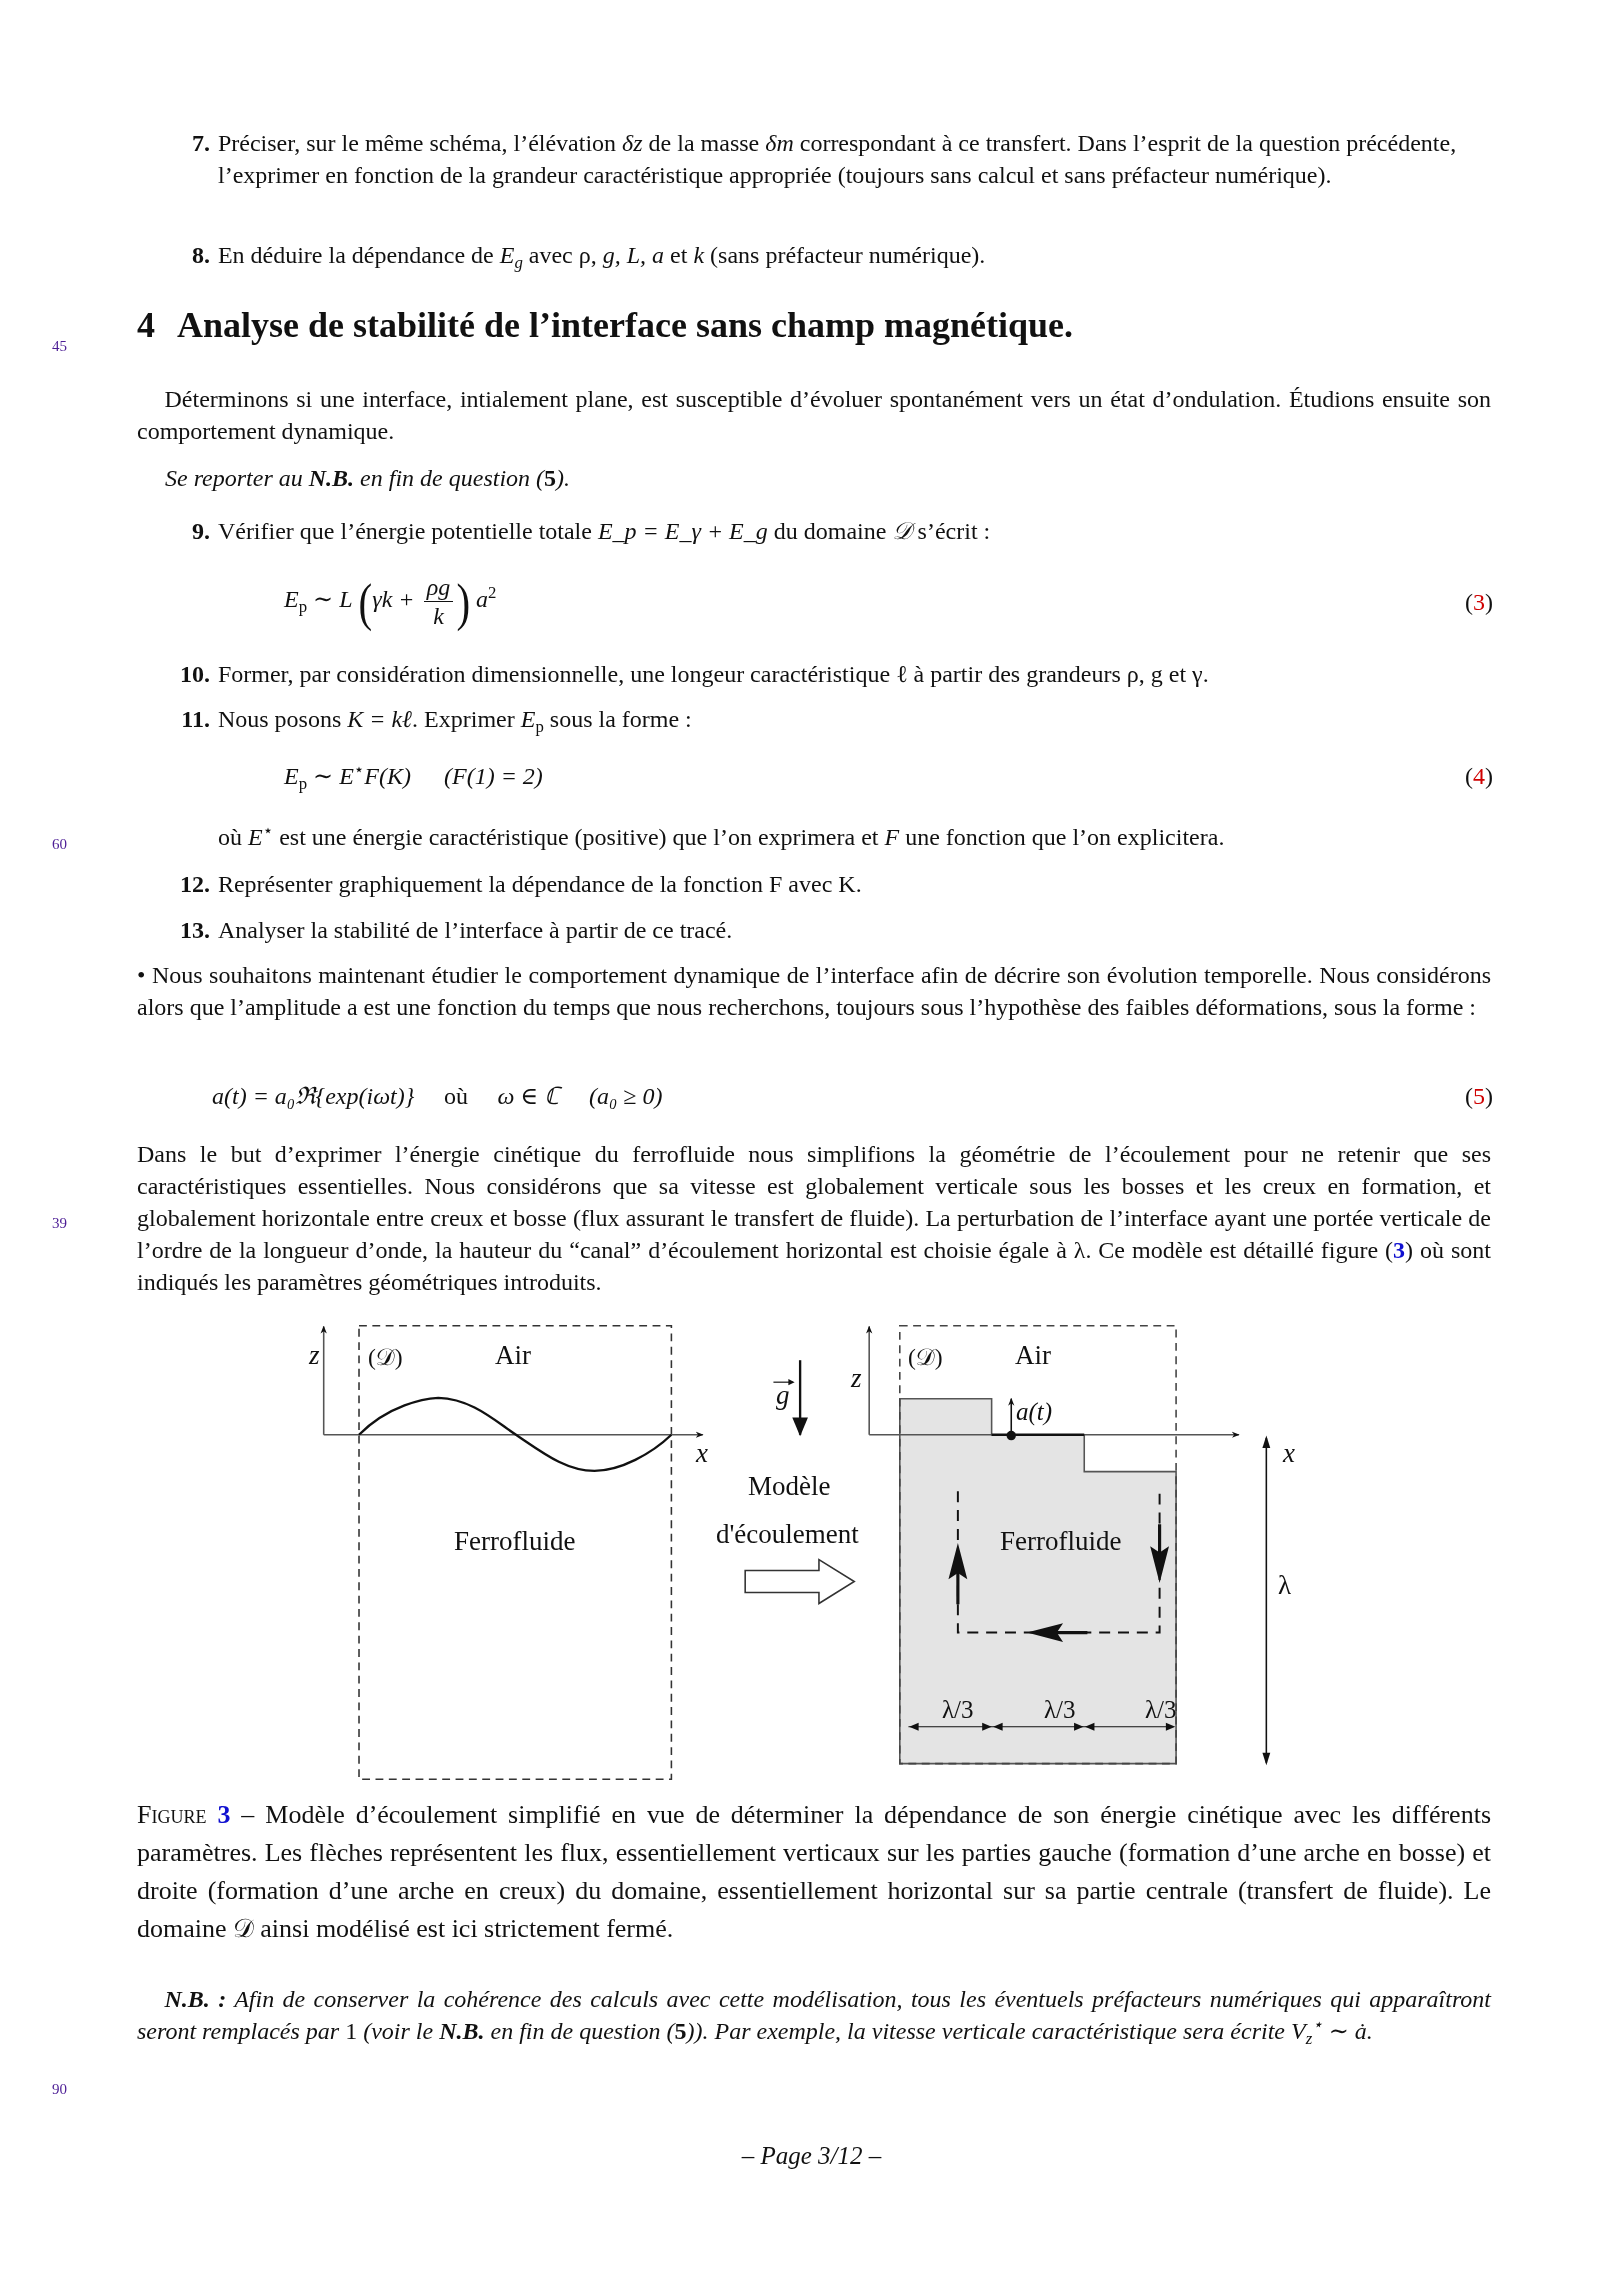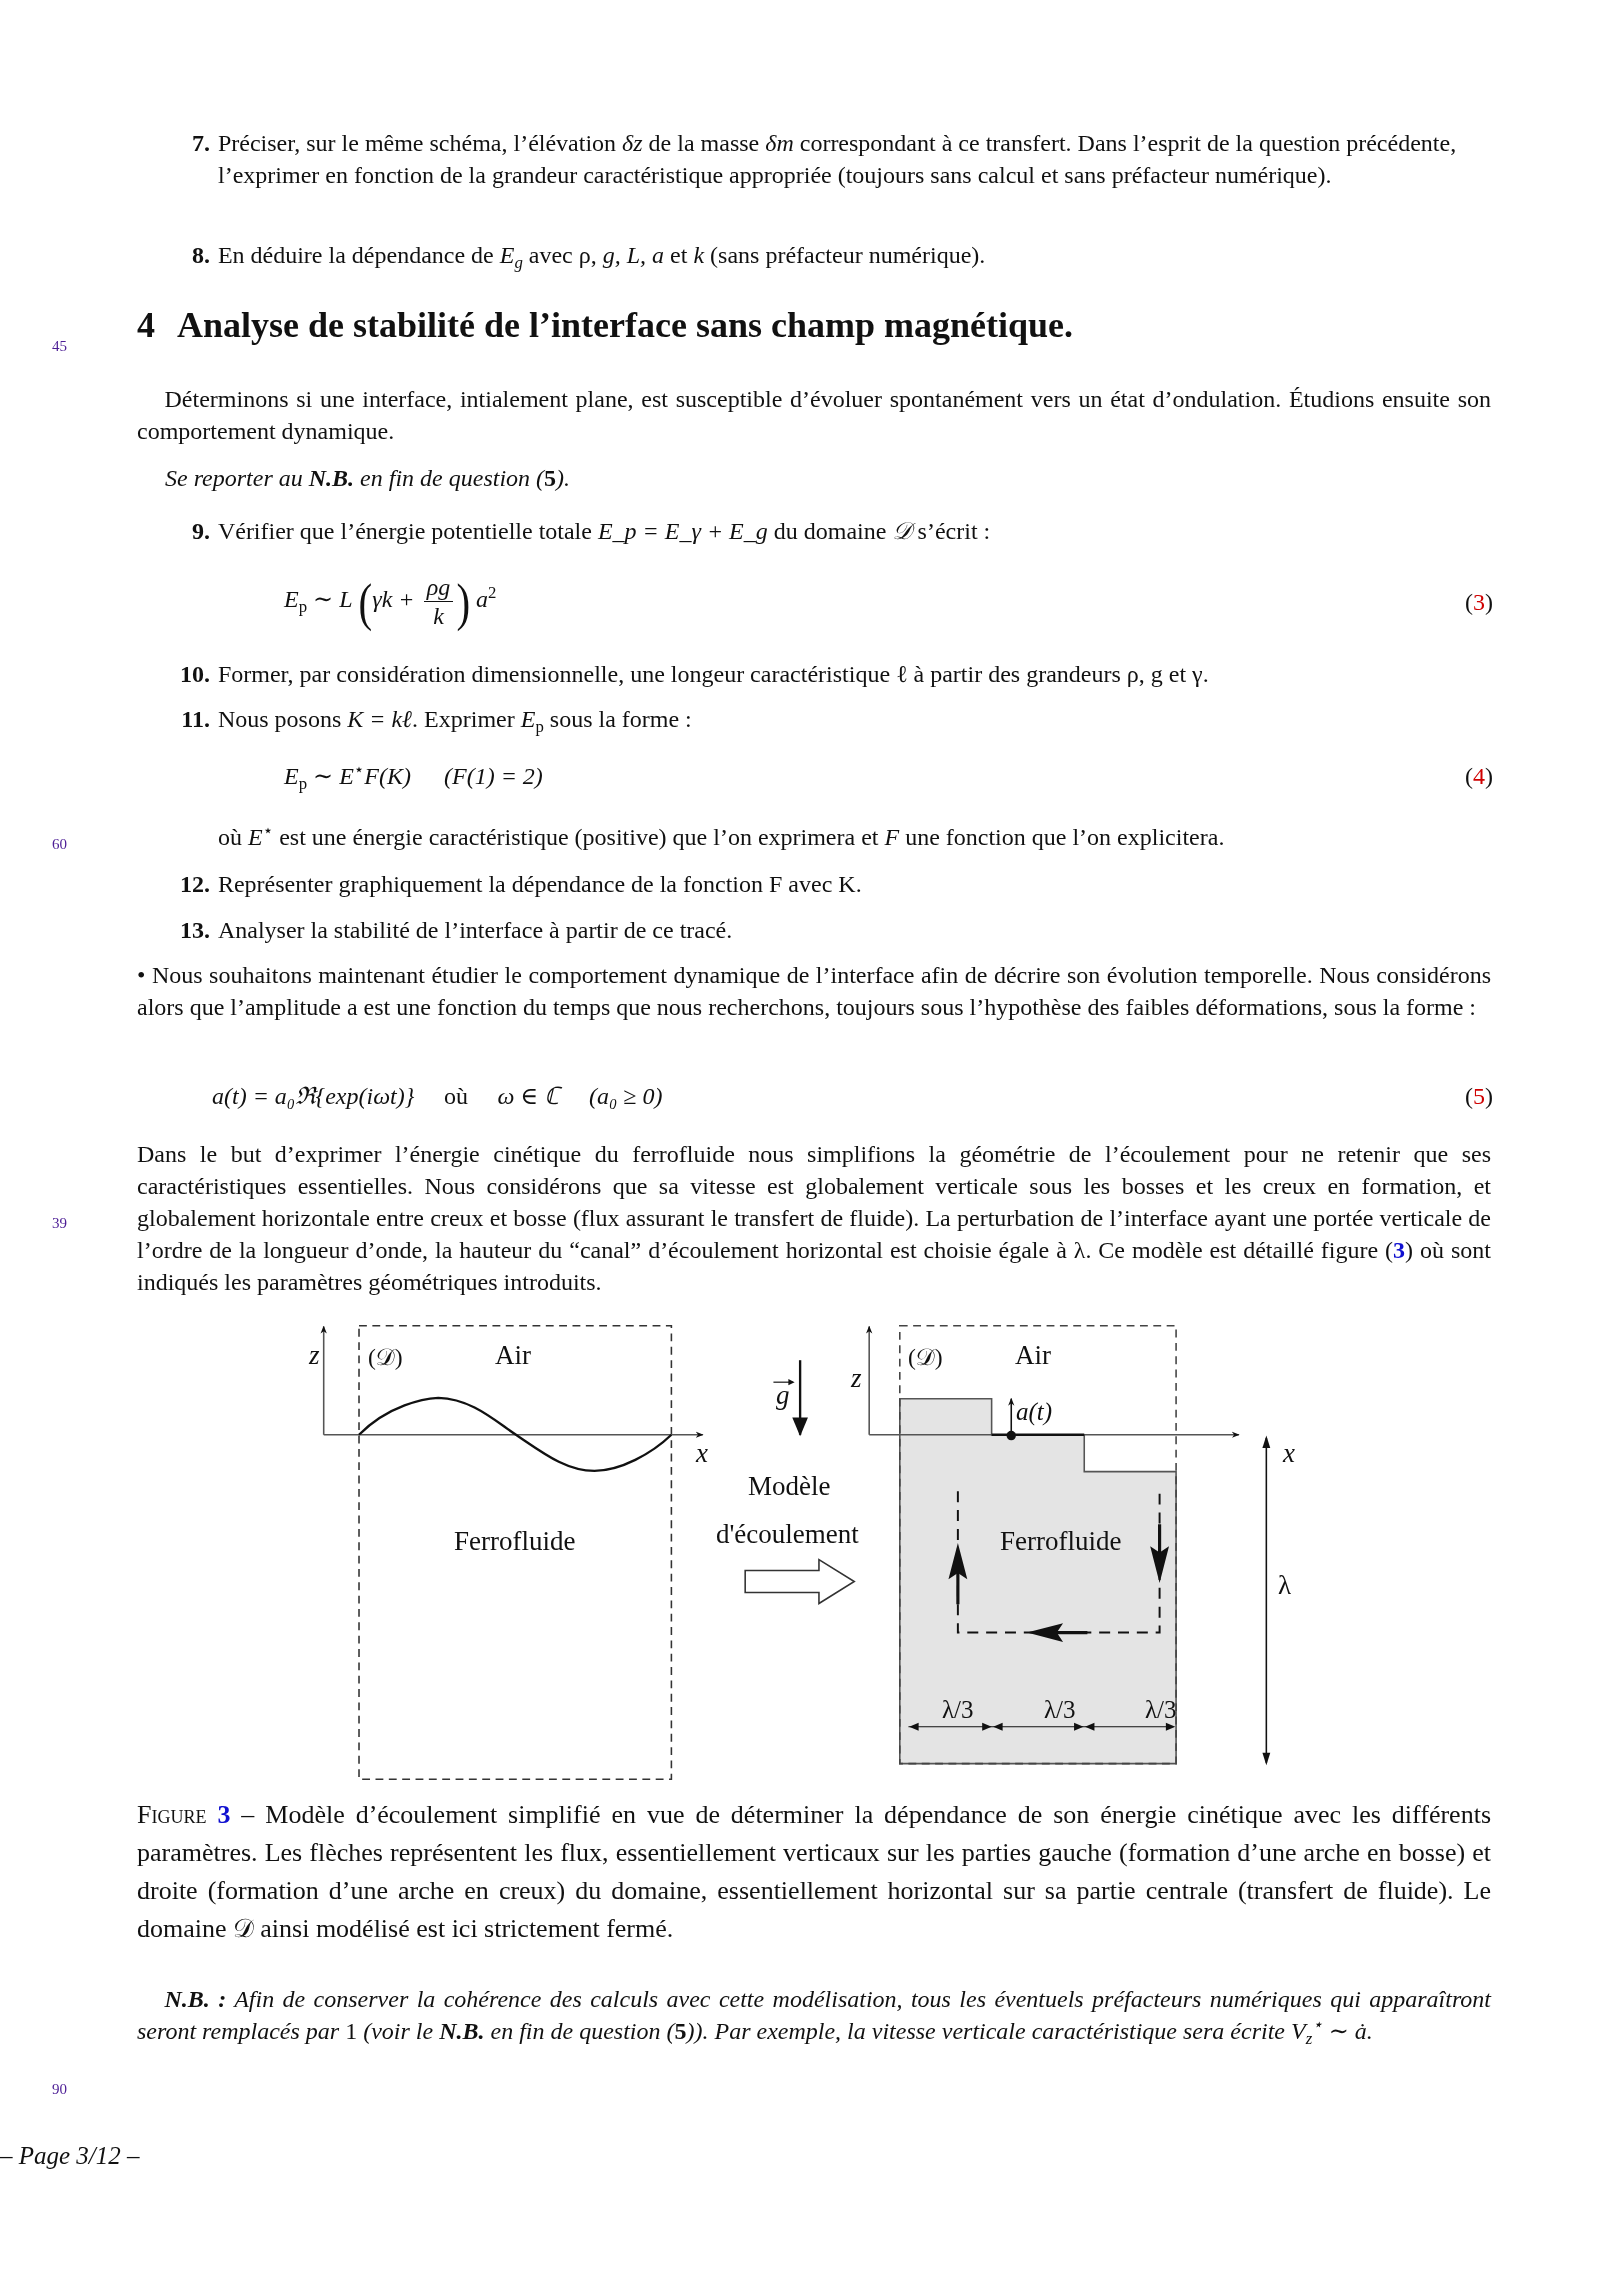--- a/index.html
+++ b/index.html
@@ -26,21 +26,21 @@
     .section .num { margin-right: 22px; }
     sub { font-size: 70%; vertical-align: -4.7px; line-height: 0; }
     sup { font-size: 70%; vertical-align: 9.4px; line-height: 0; }
     .frac { display: inline-block; vertical-align: middle; text-align: center; margin: 0 3.1px; }
     .frac span { display: block; line-height: 28px; }
     .frac .top { border-bottom: 1.6px solid #111; padding: 0 3.1px; }
     .bigparen { font-size: 41px; vertical-align: middle; display: inline-block; transform: scaleY(1.3); }
     .caption { position: absolute; left: 137px; top: 1796px; width: 1354px; font-size: 26px; line-height: 38px; text-align: justify; }
     .sc { font-variant: small-caps; }
     .nb { position: absolute; left: 137px; top: 1983px; width: 1354px; font-style: italic; text-align: justify; }
-    .footer { position: absolute; top: 2140px; width: 100%; text-align: left; font-style: italic; font-size: 25px; }
+    .footer { position: absolute; top: 2140px; width: 100%; text-align: center; font-style: italic; font-size: 25px; }
     .figtext { font-family: "Liberation Serif", serif; }
   </style>
 </head>
 <body>
 
 <div class="q hang" style="top:127px;">
   <span class="qnum">7.</span><span>Préciser, sur le même schéma, l’élévation </span><i>δz</i><span> de la masse </span><i>δm</i><span> correspondant à ce transfert. Dans l’esprit de la question précédente, l’exprimer en fonction de la grandeur caractéristique appropriée (toujours sans calcul et sans préfacteur numérique).</span>
 </div>
 
 <div class="q hang" style="top:239px;">

